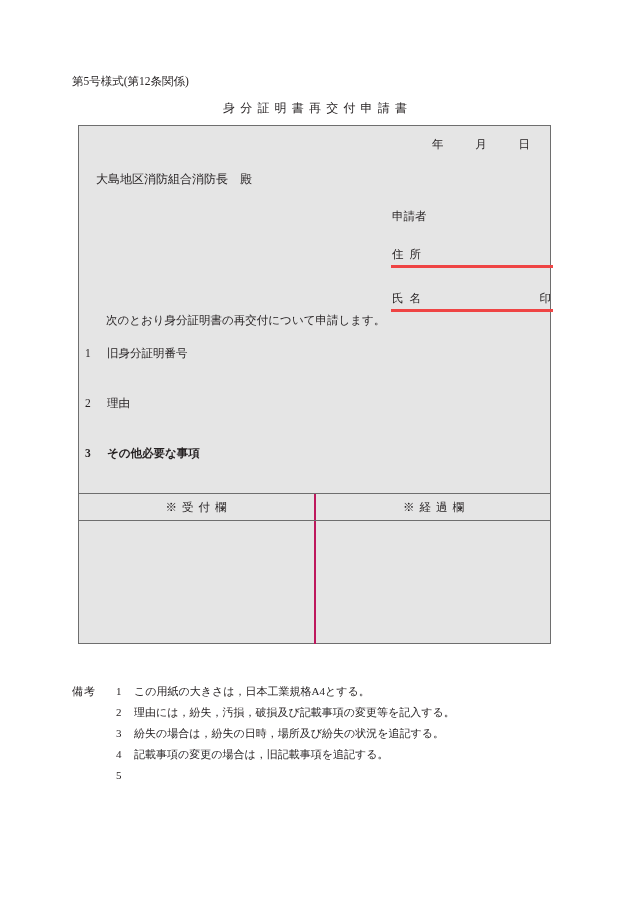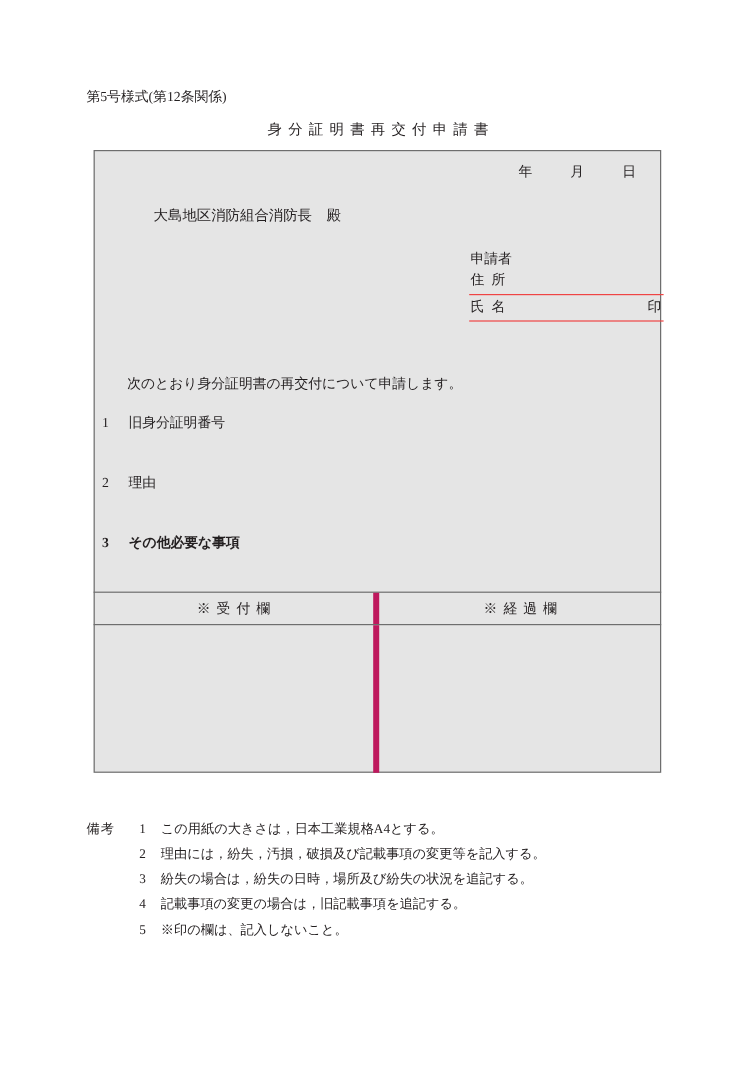--- a/index.html
+++ b/index.html
@@ -73,43 +73,43 @@
   .d-gap { width: 26px; }
 
   
   .addressee {
     position: absolute;
     left: 17px;
     top: 45px;
     font-size: 12px;
     line-height: 16px;
     white-space: nowrap;
-    margin-left: 32px;
   }
 
   
   .applicant {
     position: absolute;
     left: 312px;
     top: 82px;
     width: 162px;
   }
   .applicant-title {
     font-size: 11.5px;
     line-height: 16px;
     padding-left: 1px;
     white-space: nowrap;
   }
   .field-row {
     position: relative;
     height: 21px;
-    border-bottom: 1px solid #ef4444;
+    border-bottom: 3px solid #ef4444;
     font-size: 11.5px;
     line-height: 20px;
     white-space: nowrap;
+    margin-top: 20px;
   }
   .field-label {
     display: inline-block;
     letter-spacing: 6px;
     padding-left: 1px;
   }
   .field-label.no-sp { letter-spacing: 0; }
   .seal {
     position: absolute;
     right: 2px;
@@ -161,21 +161,21 @@
     height: 26px;
     border-bottom: 1px solid #6e6e6e;
   }
   .tbl-body {
     display: flex;
     flex: 1 1 auto;
   }
   .col-a { width: 238px; box-sizing: border-box; }
   .col-b { flex: 1 1 auto; box-sizing: border-box; }
   .tbl-head .col-a,
-  .tbl-body .col-a { border-right: 5px solid #be185d; }
+  .tbl-body .col-a { border-right: 2px solid #be185d; }
   .tbl-head .cell {
     display: flex;
     align-items: center;
     justify-content: center;
     height: 100%;
     font-size: 11.5px;
     white-space: nowrap;
   }
   .hdr-text { letter-spacing: 5px; text-indent: 5px; }
 
@@ -288,17 +288,16 @@
       <span class="rm-text">紛失の場合は，紛失の日時，場所及び紛失の状況を追記する。</span>
     </div>
     <div class="remark-row">
       <span class="rm-label"></span>
       <span class="rm-num">4</span>
       <span class="rm-text">記載事項の変更の場合は，旧記載事項を追記する。</span>
     </div>
     <div class="remark-row">
       <span class="rm-label"></span>
       <span class="rm-num">5</span>
-      <span class="rm-text">※印の欄は、記入しないこと。</span>
     </div>
   </div>
 
 </div>
 
 </body></html>

